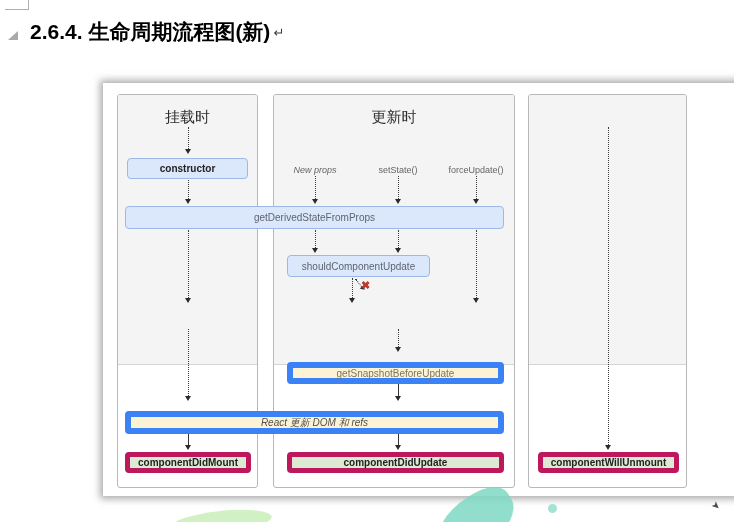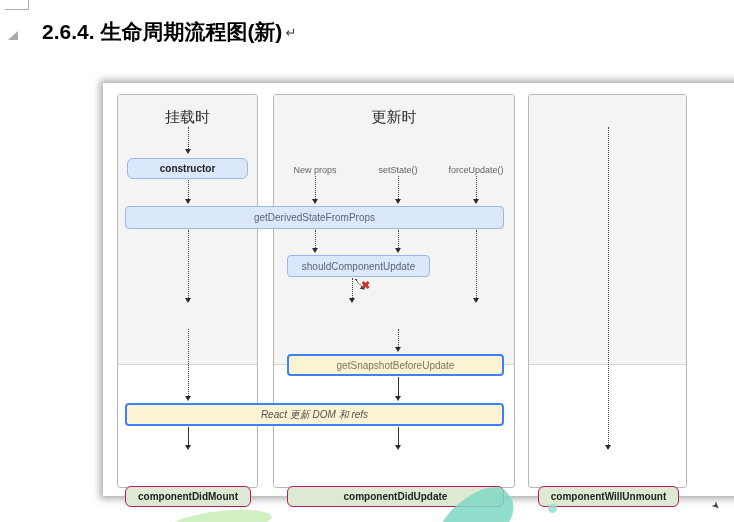--- a/index.html
+++ b/index.html
@@ -8,47 +8,47 @@
     background:#ffffff; font-family:"Liberation Sans", sans-serif;
     -webkit-font-smoothing:antialiased;
   }
 
   
   .corner-mark { position:absolute; left:5px; top:0; width:23px; height:9px;
     border-right:1px solid #aeaeae; border-bottom:1px solid #aeaeae; }
   .collapse-tri { position:absolute; left:8px; top:31px; width:10px; height:9px;
     background:#a9a9a9; clip-path:polygon(100% 0, 100% 100%, 0 100%); cursor:pointer; }
   .heading { position:absolute; left:30px; top:18px; font-size:21px; font-weight:bold;
-    color:#000; white-space:nowrap;margin-left:12px; }
+    color:#000; white-space:nowrap; }
   .heading .pmark { font-size:13px; font-weight:400; color:#3a3a3a; margin-left:3px; vertical-align:2px; }
 
   
   .frame { position:absolute; left:103px; top:83px; width:600px; height:413px;
     background:#ffffff; box-shadow:0 0 7px 3px rgba(105,105,105,.55);padding-left:48px; }
 
   .col { position:absolute; top:11px; height:394px; border:1px solid #b8b8b8;
     border-radius:3px; background:#ffffff; box-sizing:border-box; }
   .col-phase { position:absolute; top:0; left:0; right:0; height:269px;
     background:#f4f4f4; border-bottom:1px solid #d4d4d4; border-radius:2px 2px 0 0; }
   .col-title { position:relative; text-align:center; margin-top:13px;
     font-size:15px; color:#2e2e2e; }
 
   .box { position:absolute; display:flex; align-items:center; justify-content:center;
     border-radius:4px; font-size:10px; box-sizing:border-box; white-space:nowrap; }
   .blue   { background:#dbe7fb; border:1px solid #9ab9e9; }
-  .yellow { background:#fcf3d4; border:2px solid #3b82f6; }
-  .green  { background:#dcead3; border:1px solid #be185d;margin-top:34px; }
-  .btxt   { font-weight:bold; color:#222;border-radius:6px; }
+  .yellow { background:#fcf3d4; border:6px solid #3b82f6;margin-top:8px; }
+  .green  { background:#dcead3; border:5px solid #be185d; }
+  .btxt   { font-weight:bold; color:#222; }
   .gtxt   { color:#5f6570; }
   .ttxt   { color:#7c7560; }
   .itxt   { font-style:italic; color:#4f4f4f; }
 
   .trig { position:absolute; transform:translateX(-50%); font-size:9px; color:#646464;
     white-space:nowrap; }
-  .trig.it { }
+  .trig.it { font-style:italic; }
 
   .arrow { position:absolute; width:0; border-left:1px dotted #3d3d3d; }
   .arrow.solid { border-left-style:solid; border-left-color:#333; }
   .arrow::after { content:''; position:absolute; left:-4px; bottom:-5px; width:0; height:0;
     border-left:3.5px solid transparent; border-right:3.5px solid transparent;
     border-top:5px solid #2a2a2a; }
   .stop-arrow { position:absolute; left:252px; top:196px; height:10px; width:0;
     border-left:1px dotted #3d3d3d; transform:rotate(-38deg); transform-origin:top center; }
   .stop-arrow::after { content:''; position:absolute; left:-3px; bottom:-4px;
     border-left:3px solid transparent; border-right:3px solid transparent;

